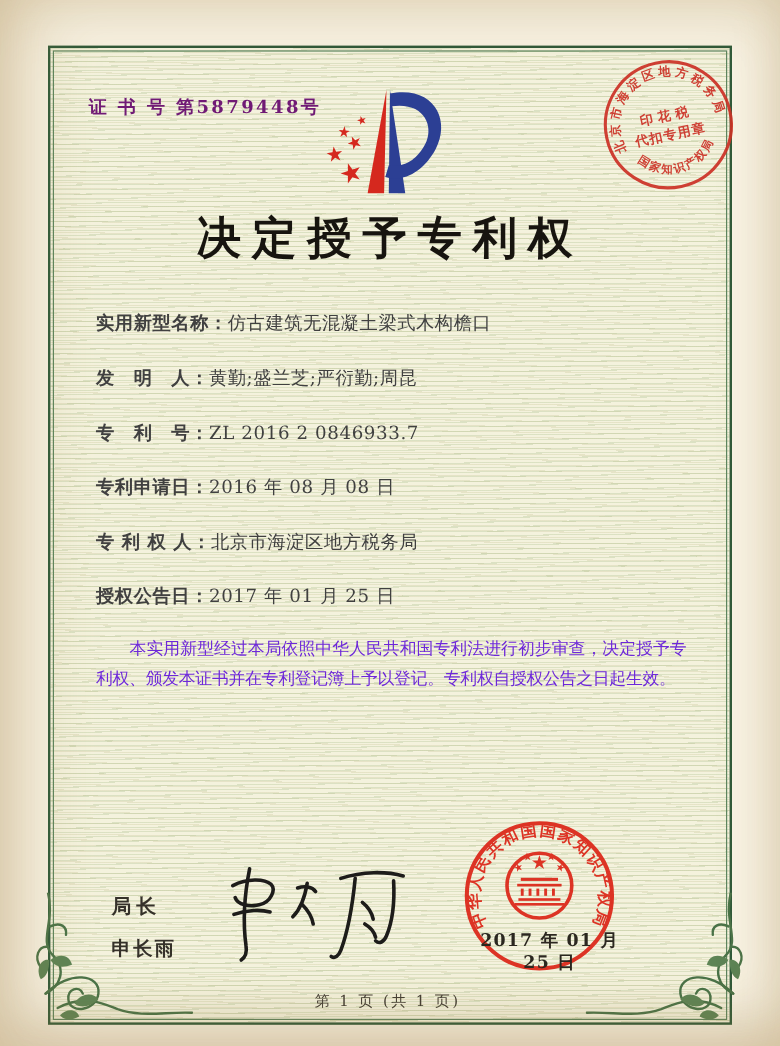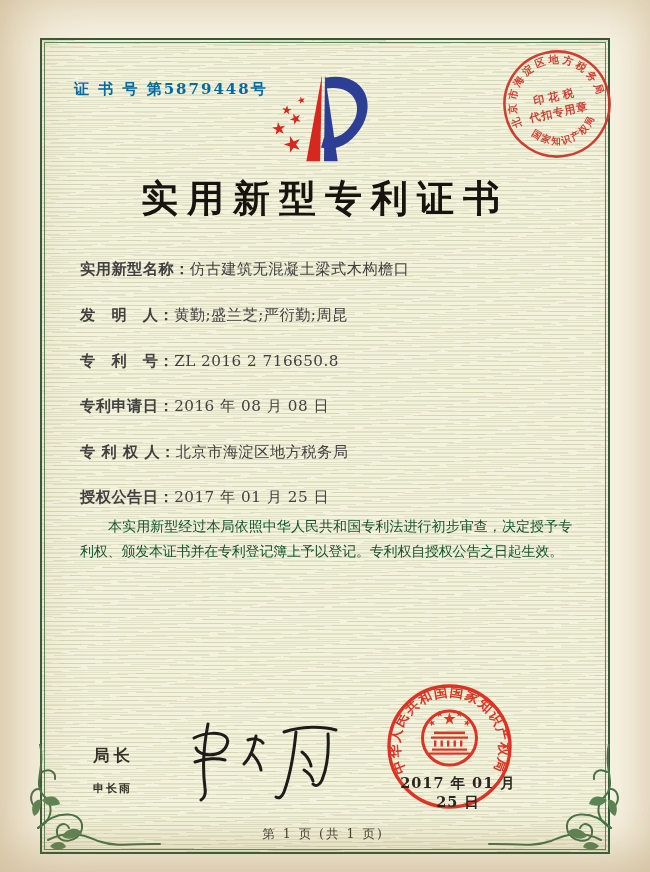--- a/index.html
+++ b/index.html
@@ -26,46 +26,46 @@
   .frame-inner {
     position:absolute; inset:2px; border:1px solid #5d855f;
   }
   .corner { position:absolute; z-index:6; }
   .corner-left  { left:26px; top:744px; }
   .corner-right { left:488px; top:744px; transform:scaleX(-1); }
 
   
   .cert-no {
     position:absolute; left:74px; top:80px; z-index:5;
-    font-size:15px; letter-spacing:2px; color:#0369a1; font-weight:600;
+    font-size:15px; letter-spacing:2px; color:#701a75; font-weight:600;
   }
   .title {
     position:absolute; left:0; top:174px; width:650px; margin:0; z-index:5;
     text-align:center; font-size:37px; font-weight:700; letter-spacing:9px;
     color:#17140f;
   }
   .field {
     position:absolute; left:80px; z-index:5;
     font-size:15.2px; color:#404040; letter-spacing:0.5px; white-space:nowrap;
   }
   .f-label { font-weight:600; }
   .f-value { }
   .body-text {
-    position:absolute; left:80px; top:514px; width:492px; z-index:5;
-    font-size:14px; line-height:25.4px; color:#14532d;
+    position:absolute; left:80px; top:529px; width:492px; z-index:5;
+    font-size:14px; line-height:25.4px; color:#6d28d9;
     text-align:justify; letter-spacing:-0.2px;
   }
   .body-text p { margin:0; text-indent:2em; }
   .director-title {
     position:absolute; left:93px; top:745px; z-index:5;
     font-size:16.5px; color:#35312a; letter-spacing:4px; font-weight:600;
   }
   .director-name {
     position:absolute; left:93px; top:781px; z-index:5;
-    font-size:11px; color:#35312a; letter-spacing:2px; font-weight:600;
+    font-size:16px; color:#35312a; letter-spacing:2px; font-weight:600;
   }
   .signature { position:absolute; left:180px; top:710px; z-index:7; }
   .seal-date {
     position:absolute; left:388px; top:774px; width:140px; z-index:9;
     font-size:14.5px; color:#2b2720; letter-spacing:1px; text-align:center;
     font-weight:600;
   }
   .footer {
     position:absolute; left:40px; top:826px; width:566px; z-index:5;
     text-align:center; font-size:12.5px; letter-spacing:2px; color:#433e35;
@@ -147,30 +147,30 @@
     <text font-size="10.2" fill="#cc3126" letter-spacing="3" font-weight="700">
       <textPath href="#taxTopArc">北京市海淀区地方税务局</textPath>
     </text>
     <text font-size="9.5" fill="#cc3126" letter-spacing="1.5" font-weight="700">
       <textPath href="#taxBottomArc">国家知识产权局</textPath>
     </text>
     <text x="58" y="54" text-anchor="middle" font-size="11" letter-spacing="4" fill="#cc3126" font-weight="700">印花税</text>
     <text x="58" y="70" text-anchor="middle" font-size="11" letter-spacing="1" fill="#cc3126" font-weight="700">代扣专用章</text>
   </svg>
 
-  <h1 class="title">实用新型专利证书</h1>
+  <h1 class="title">决定授予专利权</h1>
 
   <div class="field" style="top:259px">
     <span class="f-label">实用新型名称：</span><span class="f-value">仿古建筑无混凝土梁式木构檐口</span>
   </div>
   <div class="field" style="top:305px">
     <span class="f-label">发　明　人：</span><span class="f-value">黄勤;盛兰芝;严衍勤;周昆</span>
   </div>
   <div class="field" style="top:351px">
-    <span class="f-label">专　利　号：</span><span class="f-value">ZL 2016 2 716650.8</span>
+    <span class="f-label">专　利　号：</span><span class="f-value">ZL 2016 2 0846933.7</span>
   </div>
   <div class="field" style="top:396px">
     <span class="f-label">专利申请日：</span><span class="f-value">2016 年 08 月 08 日</span>
   </div>
   <div class="field" style="top:442px">
     <span class="f-label">专 利 权 人：</span><span class="f-value">北京市海淀区地方税务局</span>
   </div>
   <div class="field" style="top:487px">
     <span class="f-label">授权公告日：</span><span class="f-value">2017 年 01 月 25 日</span>
   </div>

